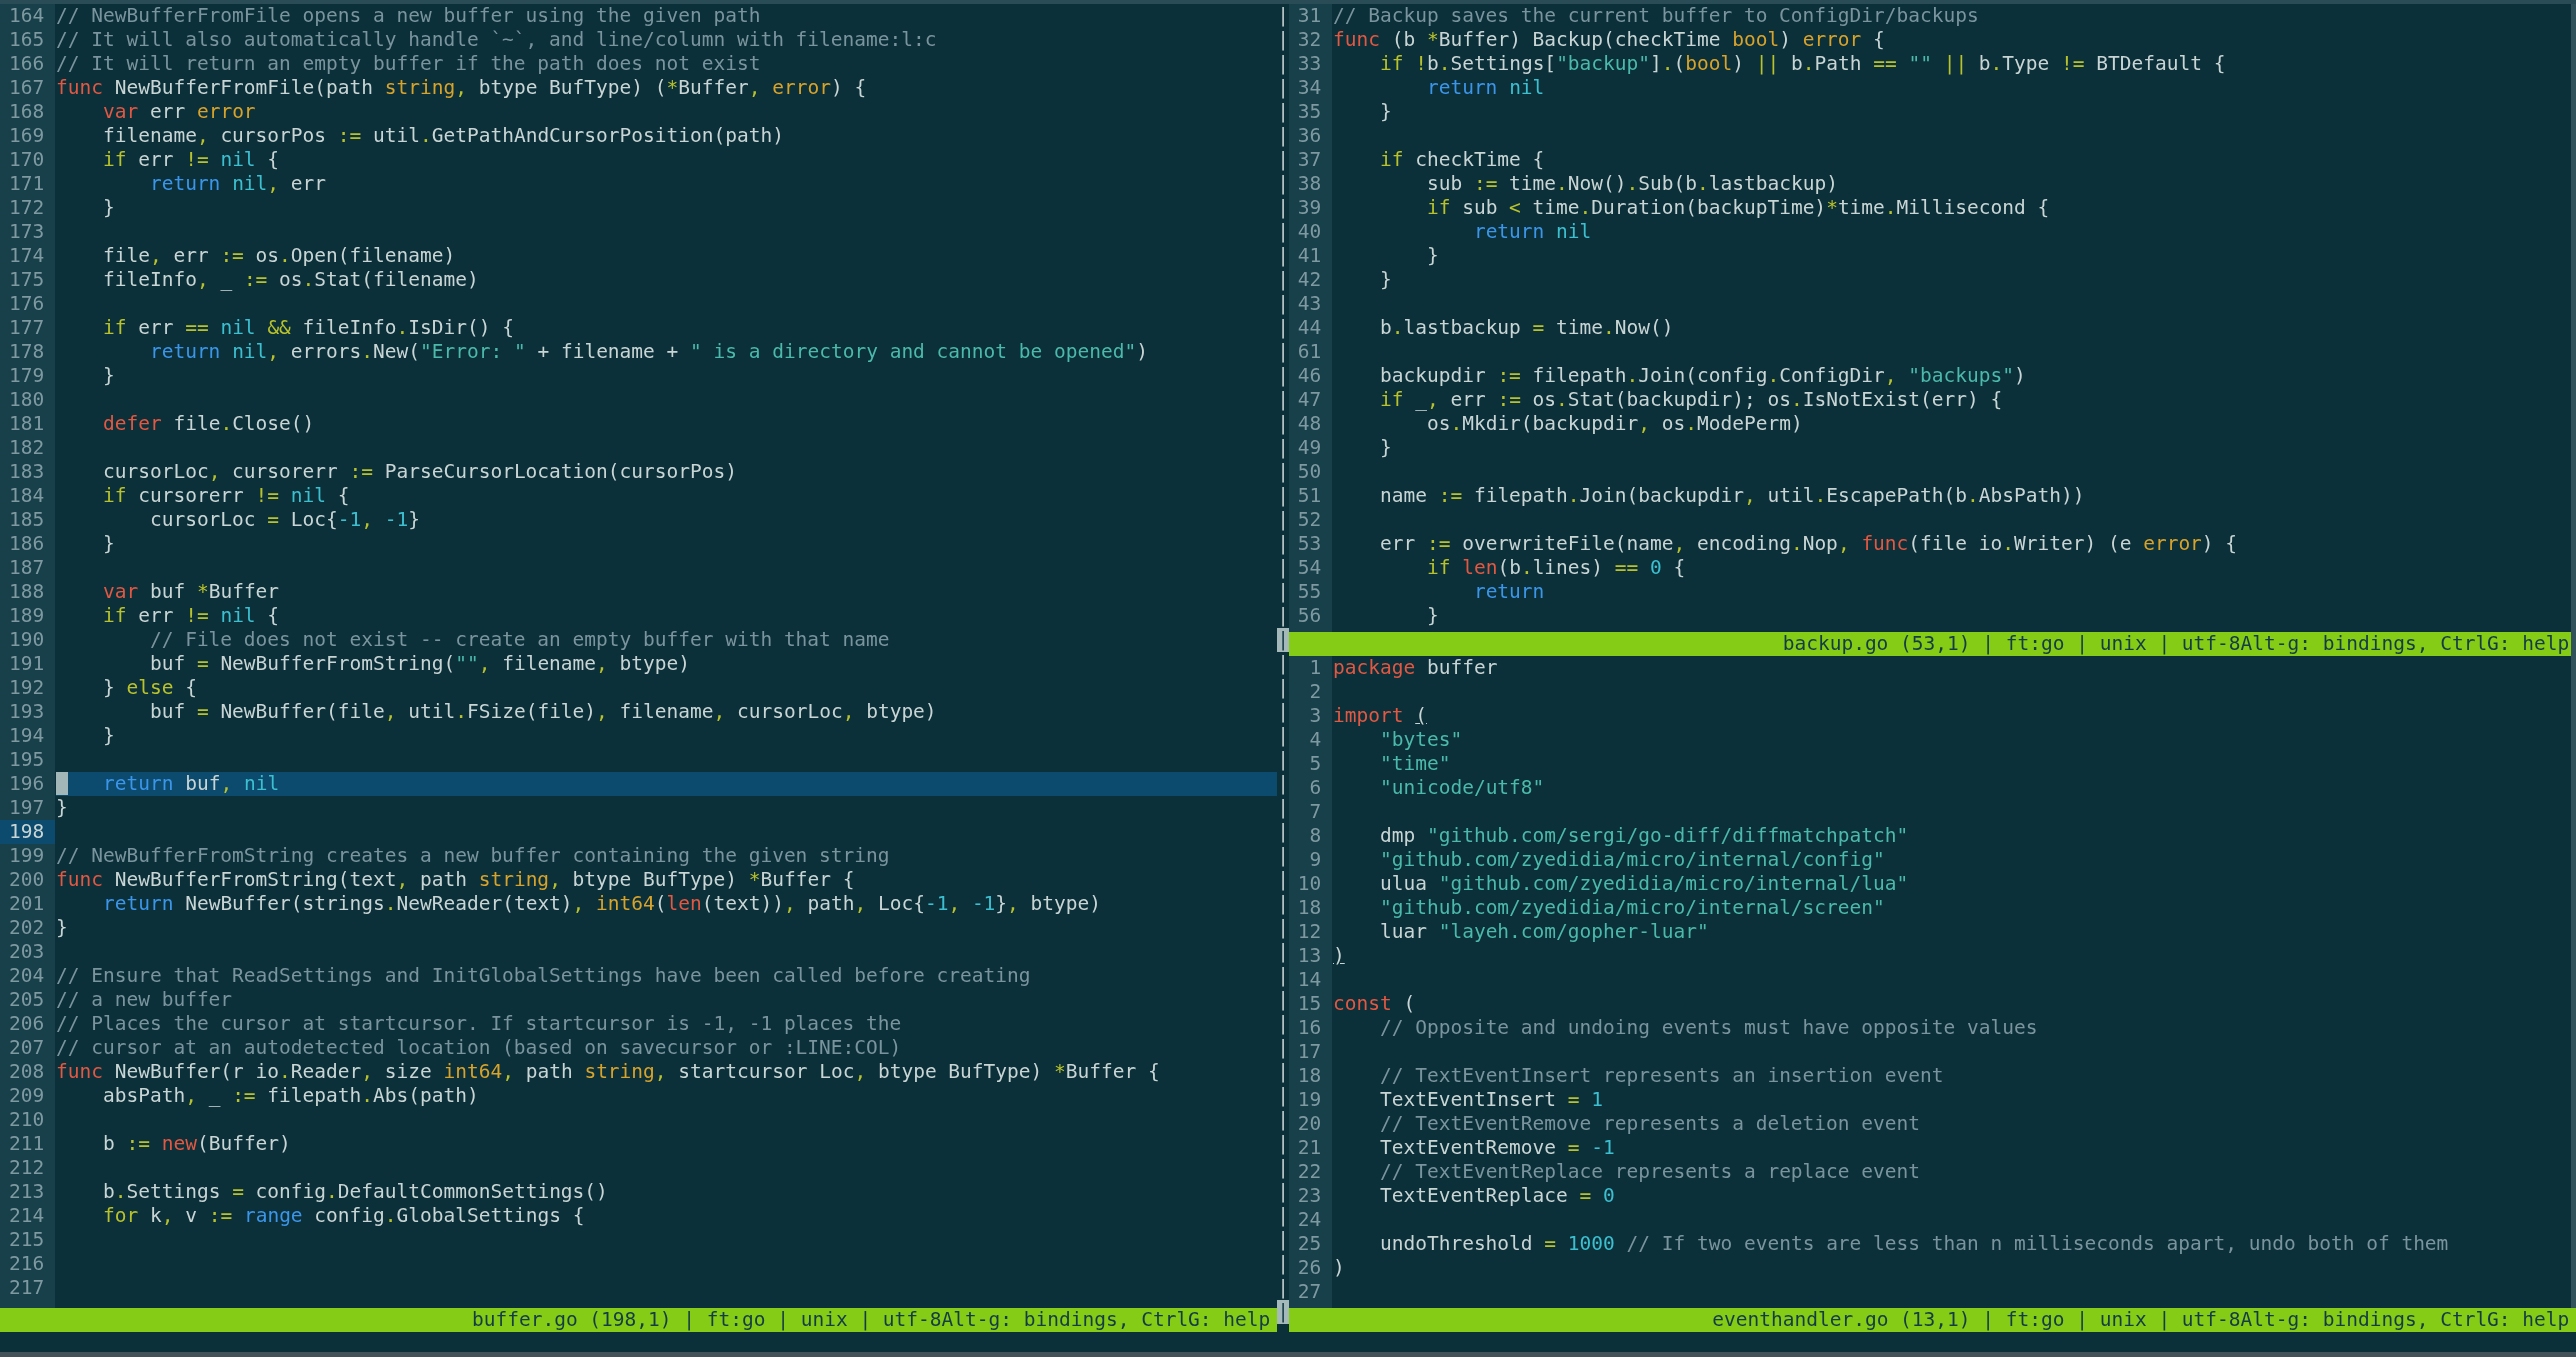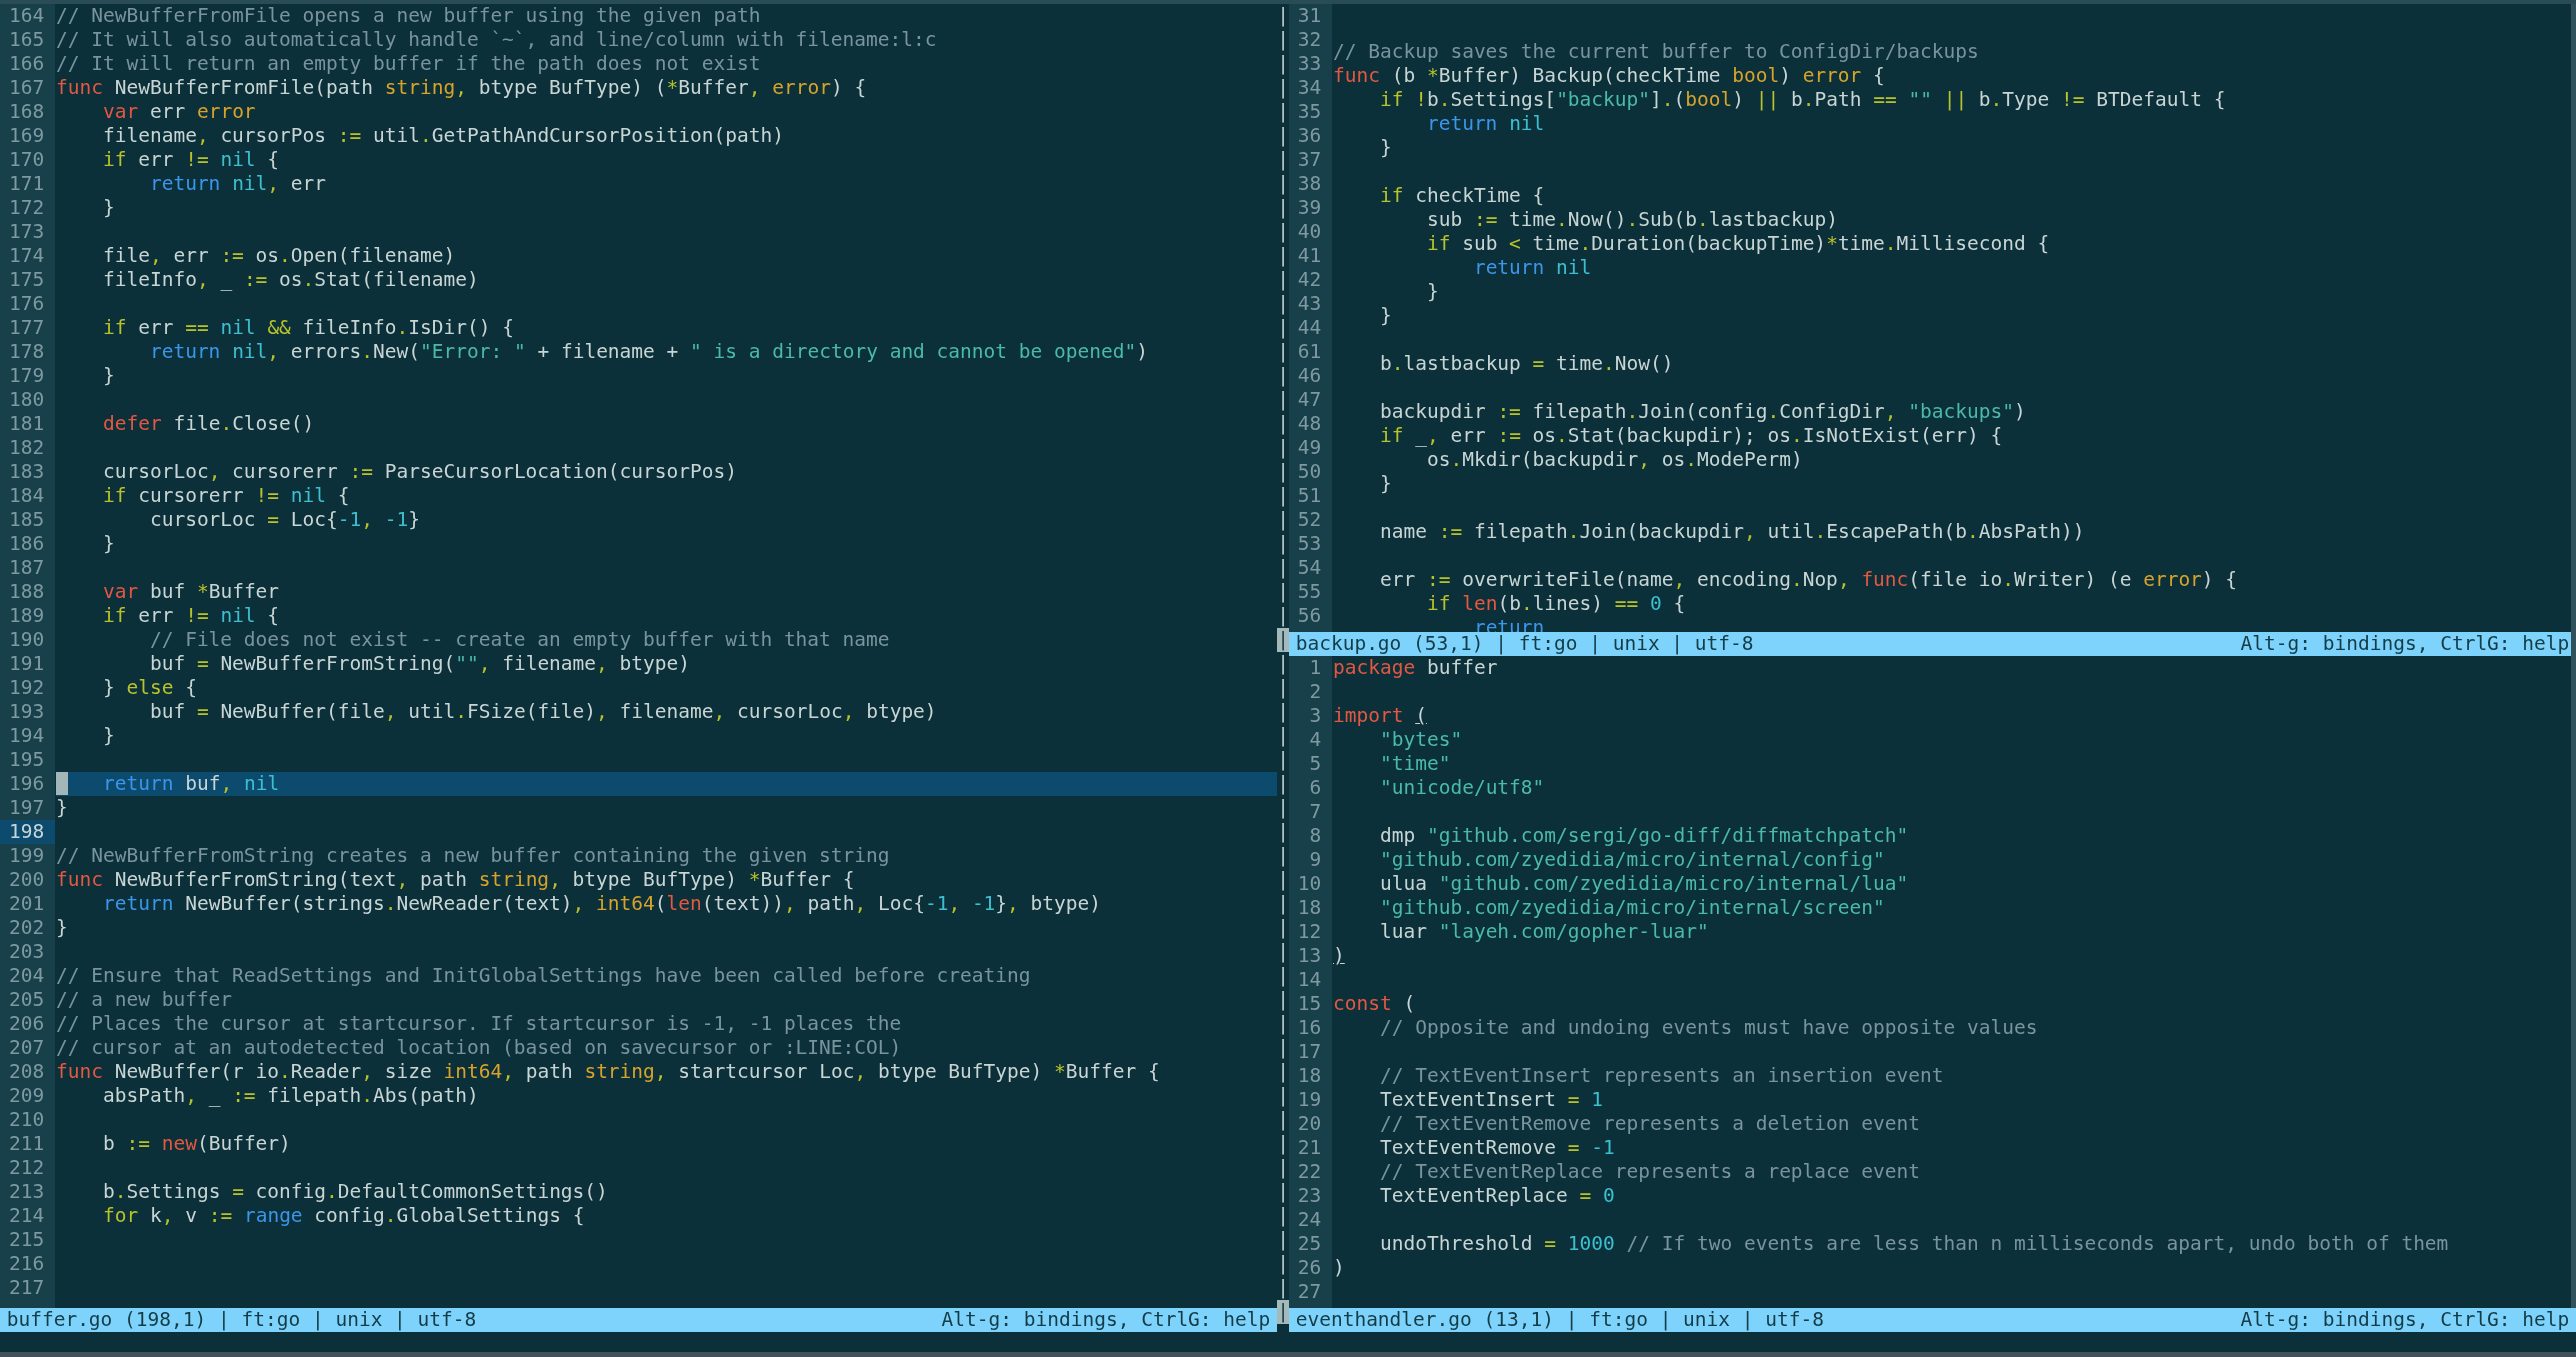--- a/index.html
+++ b/index.html
@@ -15,22 +15,22 @@
   .tk-c{color:#7a949d;}
   .tk-k{color:#e25842;}
   .tk-f{color:#b9c22a;}
   .tk-r{color:#3b96ea;text-align:right;}
   .tk-t{color:#d8a32a;}
   .tk-s{color:#4bb9ab;}
   .tk-n{color:#3cc0d0;}
   .tk-o{color:#b9c22a;}
   .tk-u{color:#c9d5d4;text-decoration:underline;}
   .cursor{background:#a3b7b8;color:#0b303a;}
-  .statusbar{position:absolute;height:24px;line-height:24px;background:#7dd3fc;color:#143c46;
-             display:flex;justify-content:space-between;white-space:pre;overflow:hidden;}
+  .statusbar{position:absolute;height:24px;line-height:24px;background:#84cc16;color:#143c46;
+             display:flex;justify-content:flex-end;white-space:pre;overflow:hidden;}
   .statusbar .sleft{padding-left:6.7px;}
   .statusbar .sright{padding-right:6.7px;}
   .divider{position:absolute;left:1277px;top:4px;width:12px;background:#0b303a;}
   .divider .row{color:#bccbcb;text-align:center;}
   .divider .row.status{background:#a6b9ba;color:#143c46;}
   .edge-top{position:absolute;left:0;top:0;width:2576px;height:4px;background:#2a4c56;}
   .edge-right{position:absolute;left:2571px;top:4px;width:5.4px;height:1304px;background:#31525b;}
   .edge-bottom{position:absolute;left:0;top:1352px;width:2576px;height:5.4px;background:#44535a;}
   .bottom-strip{position:absolute;left:0;top:1332px;width:2576px;height:20px;background:#0b303a;}
 </style>
@@ -235,21 +235,21 @@
       <div class="row num">48</div>
       <div class="row num">49</div>
       <div class="row num">50</div>
       <div class="row num">51</div>
       <div class="row num">52</div>
       <div class="row num">53</div>
       <div class="row num">54</div>
       <div class="row num">55</div>
       <div class="row num">56</div>
     </div>
-  <div class="code" style="left:44px;width:1060px;margin-top:36px;">
+  <div class="code" style="left:44px;width:1060px;">
       <div class="row line"><span class="tk-c">// Backup saves the current buffer to ConfigDir/backups</span></div>
       <div class="row line"><span class="tk-k">func</span><span class="tk-d"> (b </span><span class="tk-o">*</span><span class="tk-d">Buffer) Backup(checkTime </span><span class="tk-t">bool</span><span class="tk-d">) </span><span class="tk-t">error</span><span class="tk-d"> {</span></div>
       <div class="row line"><span class="tk-d">    </span><span class="tk-f">if</span><span class="tk-d"> </span><span class="tk-o">!</span><span class="tk-d">b</span><span class="tk-o">.</span><span class="tk-d">Settings[</span><span class="tk-s">"backup"</span><span class="tk-d">]</span><span class="tk-o">.</span><span class="tk-d">(</span><span class="tk-t">bool</span><span class="tk-d">) </span><span class="tk-o">||</span><span class="tk-d"> b</span><span class="tk-o">.</span><span class="tk-d">Path </span><span class="tk-o">==</span><span class="tk-d"> </span><span class="tk-s">""</span><span class="tk-d"> </span><span class="tk-o">||</span><span class="tk-d"> b</span><span class="tk-o">.</span><span class="tk-d">Type </span><span class="tk-o">!=</span><span class="tk-d"> BTDefault {</span></div>
       <div class="row line"><span class="tk-d">        </span><span class="tk-r">return</span><span class="tk-d"> </span><span class="tk-n">nil</span></div>
       <div class="row line"><span class="tk-d">    }</span></div>
       <div class="row line"></div>
       <div class="row line"><span class="tk-d">    </span><span class="tk-f">if</span><span class="tk-d"> checkTime {</span></div>
       <div class="row line"><span class="tk-d">        sub </span><span class="tk-o">:=</span><span class="tk-d"> time</span><span class="tk-o">.</span><span class="tk-d">Now()</span><span class="tk-o">.</span><span class="tk-d">Sub(b</span><span class="tk-o">.</span><span class="tk-d">lastbackup)</span></div>
       <div class="row line"><span class="tk-d">        </span><span class="tk-f">if</span><span class="tk-d"> sub </span><span class="tk-o">&lt;</span><span class="tk-d"> time</span><span class="tk-o">.</span><span class="tk-d">Duration(backupTime)</span><span class="tk-o">*</span><span class="tk-d">time</span><span class="tk-o">.</span><span class="tk-d">Millisecond {</span></div>
       <div class="row line"><span class="tk-d">            </span><span class="tk-r">return</span><span class="tk-d"> </span><span class="tk-n">nil</span></div>

